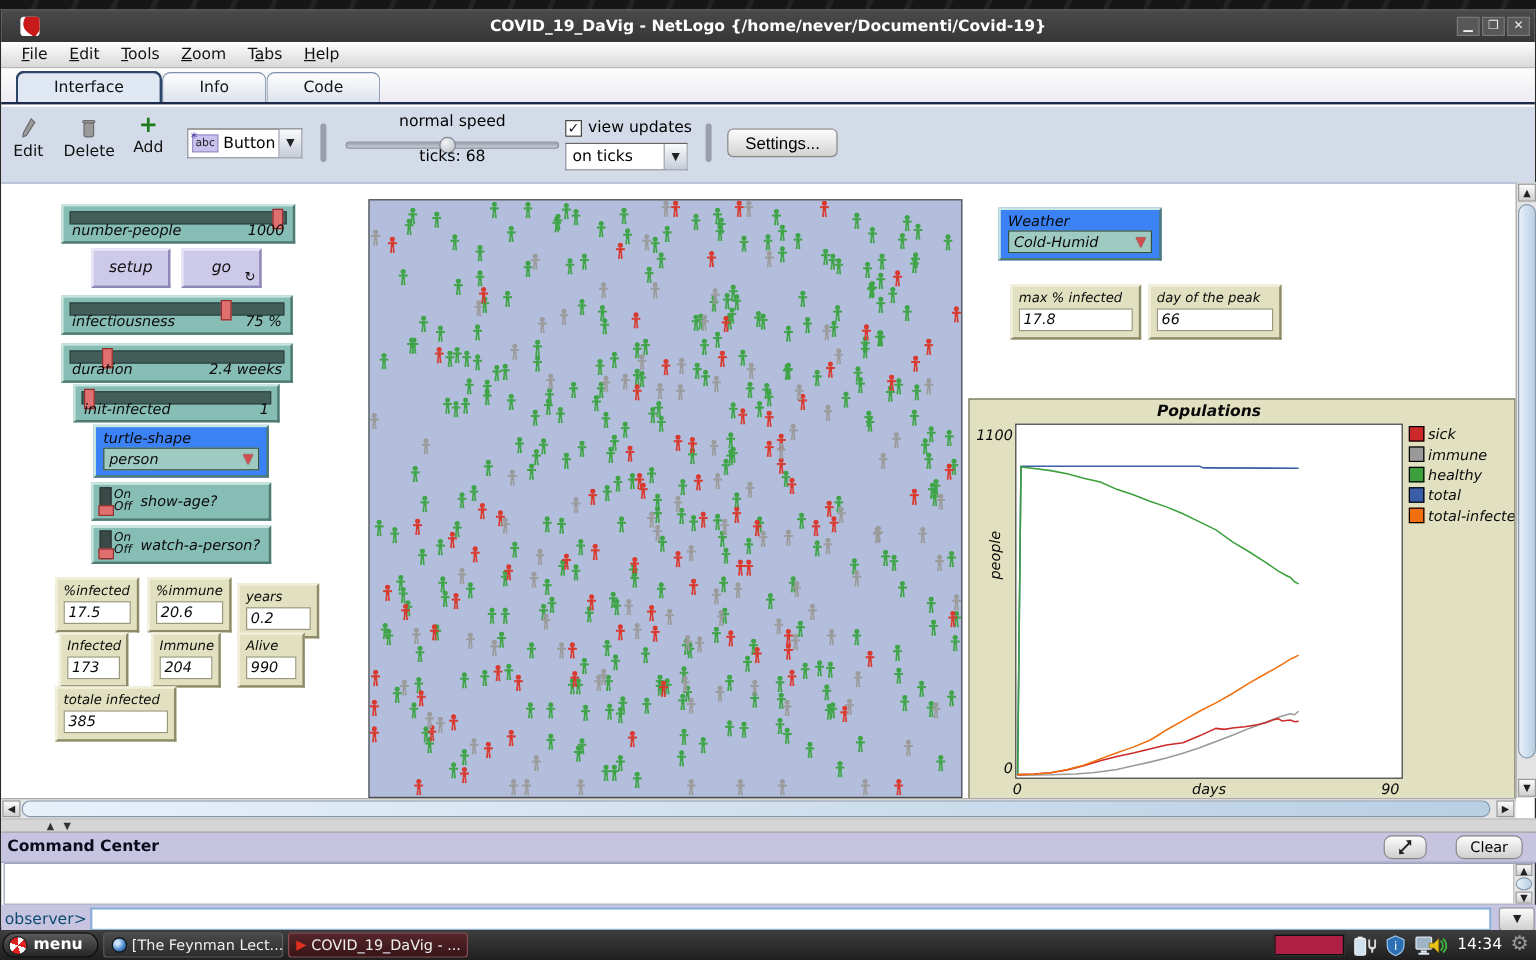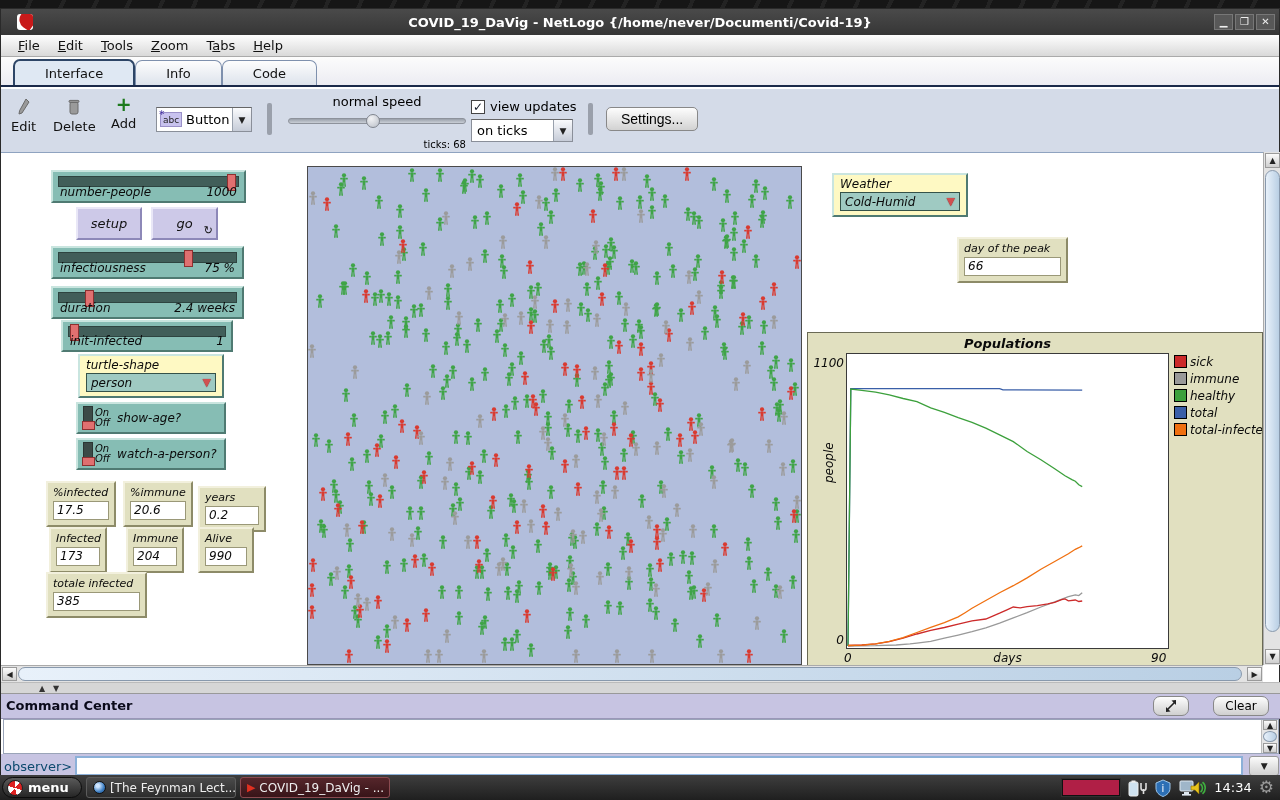--- a/index.html
+++ b/index.html
@@ -72,21 +72,21 @@
   .nl-handle { position:absolute; top:-3px; width:9px; height:17px; background:#e07070;
     border:1px solid #8e3030; }
   .nl-sl-label { position:absolute; left:7px; bottom:2px; font-size:12px; color:#0a0a0a; }
   .nl-sl-value { position:absolute; right:7px; bottom:2px; font-size:12px; color:#0a0a0a; }
 
   .nl-button { position:absolute; background:#cdc9e8; text-align:center; font-size:13px; color:#111;
     border-top:2px solid #e9e7f7; border-left:2px solid #e9e7f7;
     border-bottom:2px solid #8d88b8; border-right:2px solid #8d88b8;
     display:flex; align-items:center; justify-content:center; }
 
-  .nl-chooser { position:absolute; background:#fef9c3; padding:2px 6px;
+  .nl-chooser { position:absolute; background:#3b82f6; padding:2px 6px;
     border-top:2px solid #c9e5df; border-left:2px solid #c9e5df;
     border-bottom:2px solid #4f7a72; border-right:2px solid #4f7a72; }
   .nl-ch-label { font-size:12px; color:#0a0a0a; }
   .nl-ch-field { margin-top:1px; background:#9fcac2; border:1px solid #355249; height:19px;
     display:flex; align-items:center; font-size:12px; padding:0 4px; color:#0a0a0a; }
   .nl-ch-arrow { margin-left:auto; color:#d05050; font-size:11px; text-shadow:0 0 1px #702020; }
 
   .nl-switch { position:absolute; background:#86bdb4; display:flex; align-items:center;
     border-top:2px solid #c9e5df; border-left:2px solid #c9e5df;
     border-bottom:2px solid #4f7a72; border-right:2px solid #4f7a72; padding-left:5px; }
@@ -230,21 +230,21 @@
       <span class="abc-badge">abc</span>
       <span>Button</span>
       <span class="arrow-btn">▼</span>
     </div>
     <div class="tb-sep" style="left:266px;top:14px"></div>
 
     <div class="abs" style="left:287px;top:5px;width:178px;text-align:center;font-size:13px">normal speed</div>
     <div id="speed-track" class="abs" style="left:287px;top:29px">
       <div id="speed-thumb" style="left: calc(48% - 7px);"></div>
     </div>
-    <div class="abs" style="left:287px;top:50px;width:178px;text-align:right;font-size:10px">ticks: 68</div>
+    <div class="abs" style="left:287px;top:34px;width:178px;text-align:center;font-size:13px">ticks: 68</div>
 
     <div class="abs" style="left:470px;top:10px;display:flex;align-items:center;gap:5px">
       <div class="checkbox">✓</div>
       <span style="font-size:13px">view updates</span>
     </div>
     <div class="combo" style="position:absolute;left:470px;top:30px;width:102px;height:23px;padding-left:5px">
       <span>on ticks</span>
       <span class="arrow-btn">▼</span>
     </div>
     <div class="tb-sep" style="left:587px;top:14px"></div>
@@ -1833,20 +1833,24 @@
           <use href="#person-shape"></use>
         </svg>
       </div>
 
     <div class="nl-chooser" style="left:831px;top:20px;width:136px;height:44px">
       <div class="nl-ch-label">Weather</div>
       <div class="nl-ch-field">
         <span>Cold-Humid</span>
         <span class="nl-ch-arrow">▼</span>
       </div>
+    </div>
+    <div class="nl-monitor" style="left:841px;top:84px;width:109px;height:46px">
+      <div class="nl-mon-label">max % infected</div>
+      <div class="nl-mon-value">17.8</div>
     </div>
     <div class="nl-monitor" style="left:956px;top:84px;width:111px;height:46px">
       <div class="nl-mon-label">day of the peak</div>
       <div class="nl-mon-value">66</div>
     </div>
 
     <div id="plot">
       <div id="plot-title">Populations</div>
       <div class="plot-ylab" style="left:4px;top:23px;width:32px;text-align:right">1100</div>
       <div class="plot-ylab" style="left:4px;top:300px;width:32px;text-align:right">0</div>

